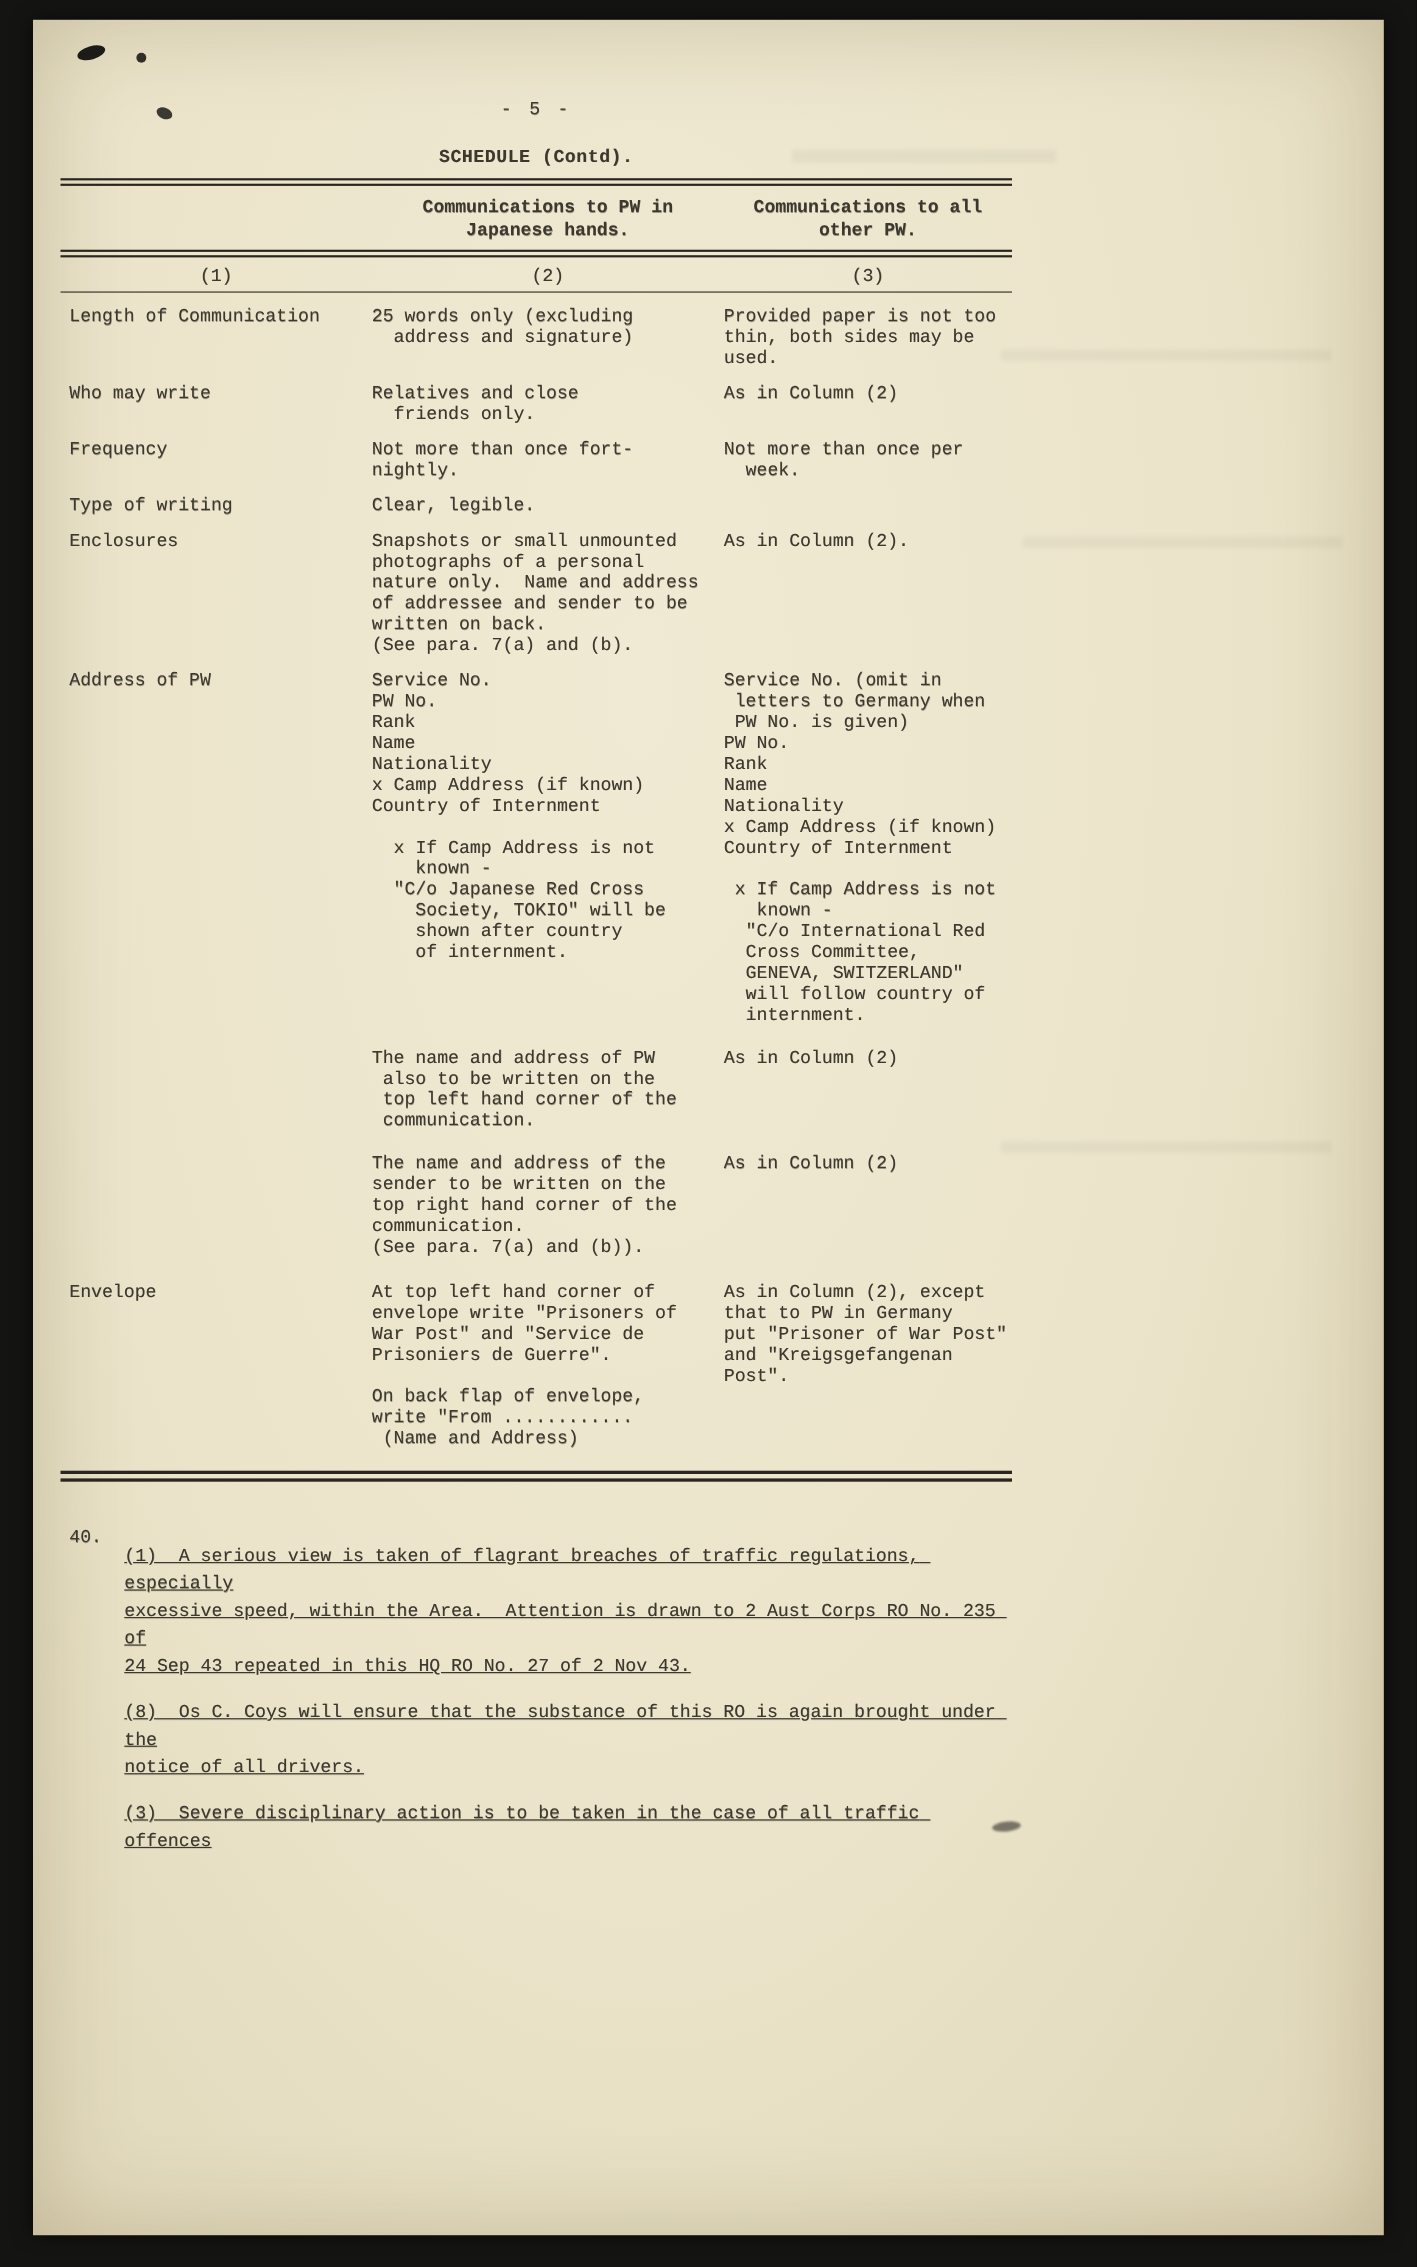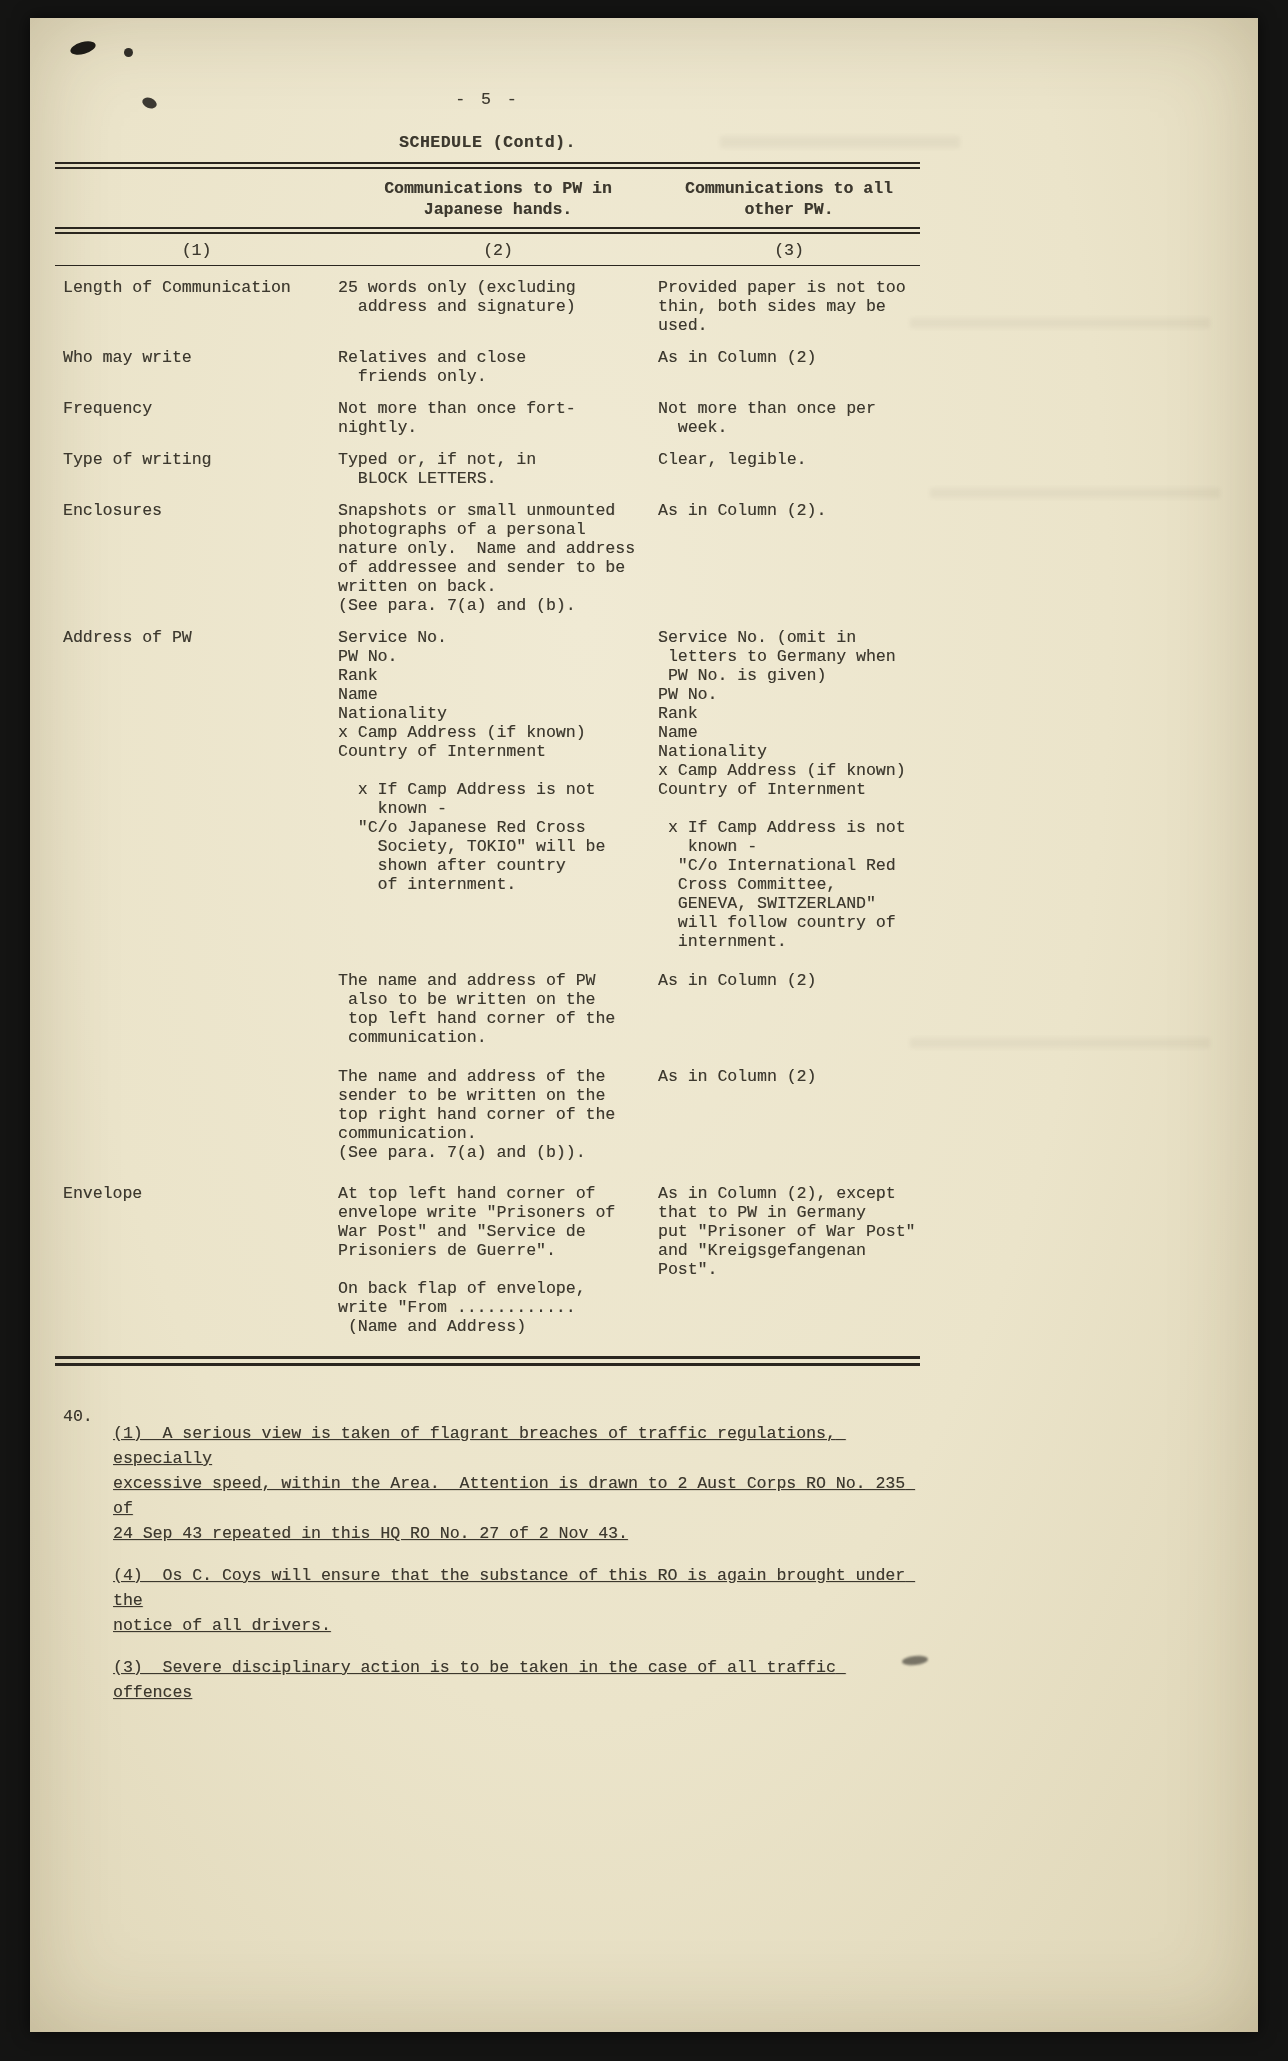--- a/index.html
+++ b/index.html
@@ -140,22 +140,20 @@
       <div class="grid-row trow r2">
         <div class="cell c1">Frequency</div>
         <div class="cell">Not more than once fort-
 nightly.</div>
         <div class="cell">Not more than once per
   week.</div>
       </div>
 
       <div class="grid-row trow r3">
         <div class="cell c1">Type of writing</div>
-        <div class="cell">Typed or, if not, in
-  BLOCK LETTERS.</div>
         <div class="cell">Clear, legible.</div>
       </div>
 
       <div class="grid-row trow r4">
         <div class="cell c1">Enclosures</div>
         <div class="cell">Snapshots or small unmounted
 photographs of a personal
 nature only.  Name and address
 of addressee and sender to be
 written on back.
@@ -235,21 +233,21 @@
       </div>
 
       <div class="rule-heavy"></div>
 
       <div class="section40">
         <div class="sec-num">40.</div>
         <div class="sec-body">
           <p class="para">(1)  A serious view is taken of flagrant breaches of traffic regulations, especially
 excessive speed, within the Area.  Attention is drawn to 2 Aust Corps RO No. 235 of
 24 Sep 43 repeated in this HQ RO No. 27 of 2 Nov 43.</p>
-          <p class="para">(4)  Os C. Coys will ensure that the substance of this RO is again brought under the
+          <p class="para">(8)  Os C. Coys will ensure that the substance of this RO is again brought under the
 notice of all drivers.</p>
           <p class="para">(3)  Severe disciplinary action is to be taken in the case of all traffic offences</p>
         </div>
       </div>
 
     </div>
   </div>
 
 </div>
 

